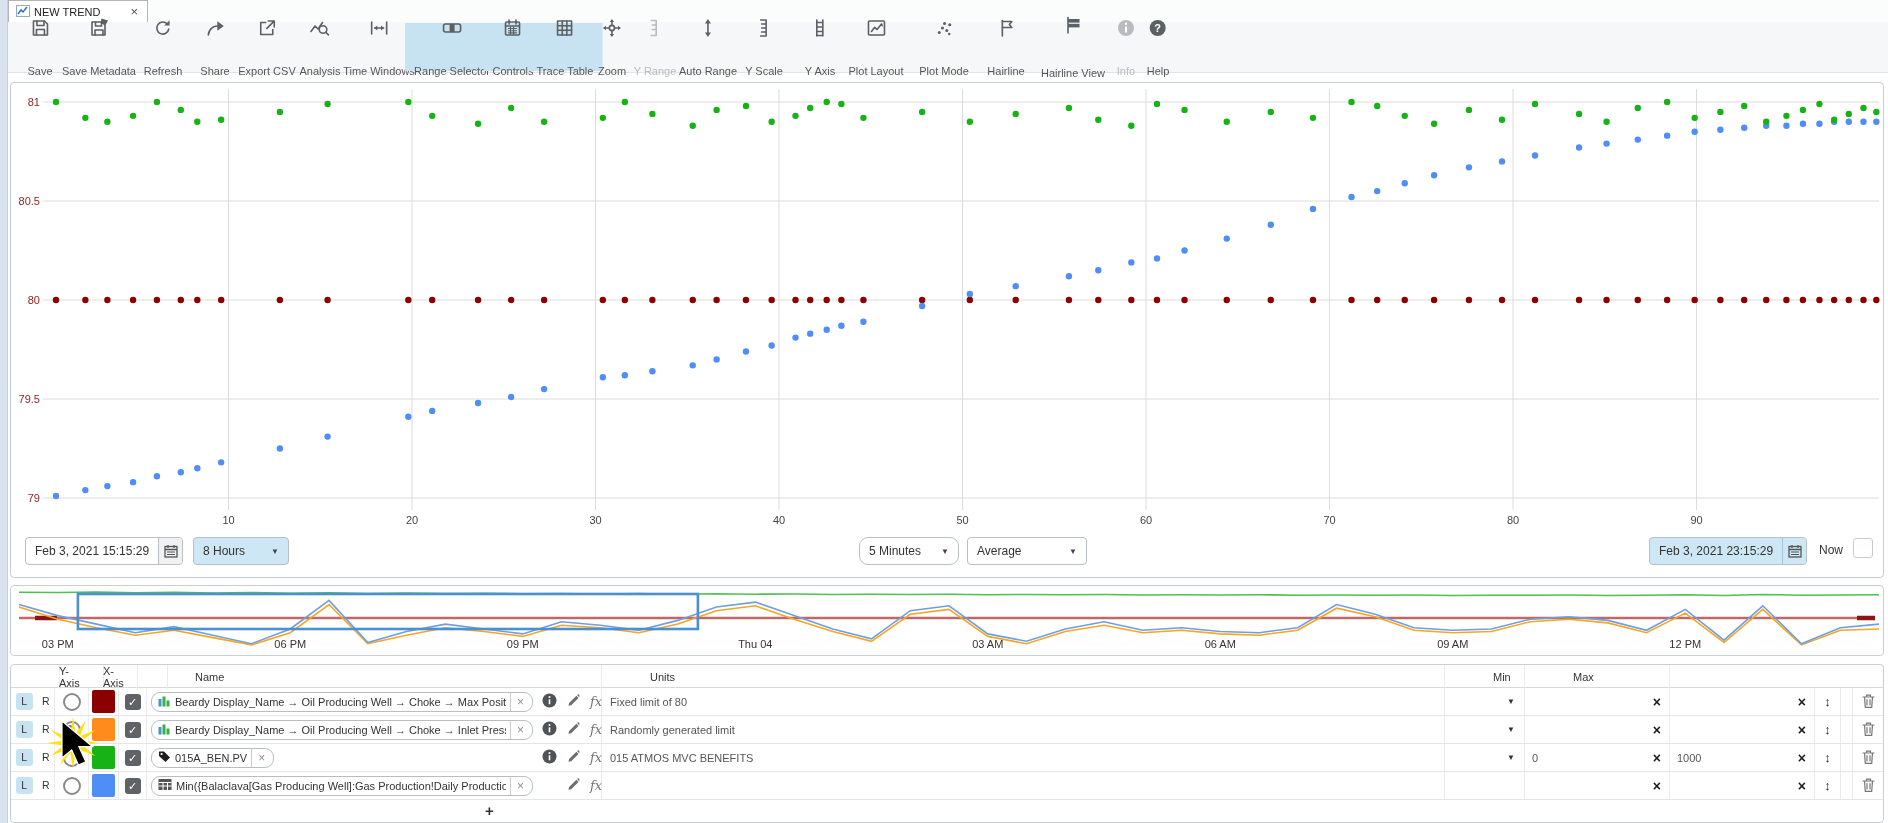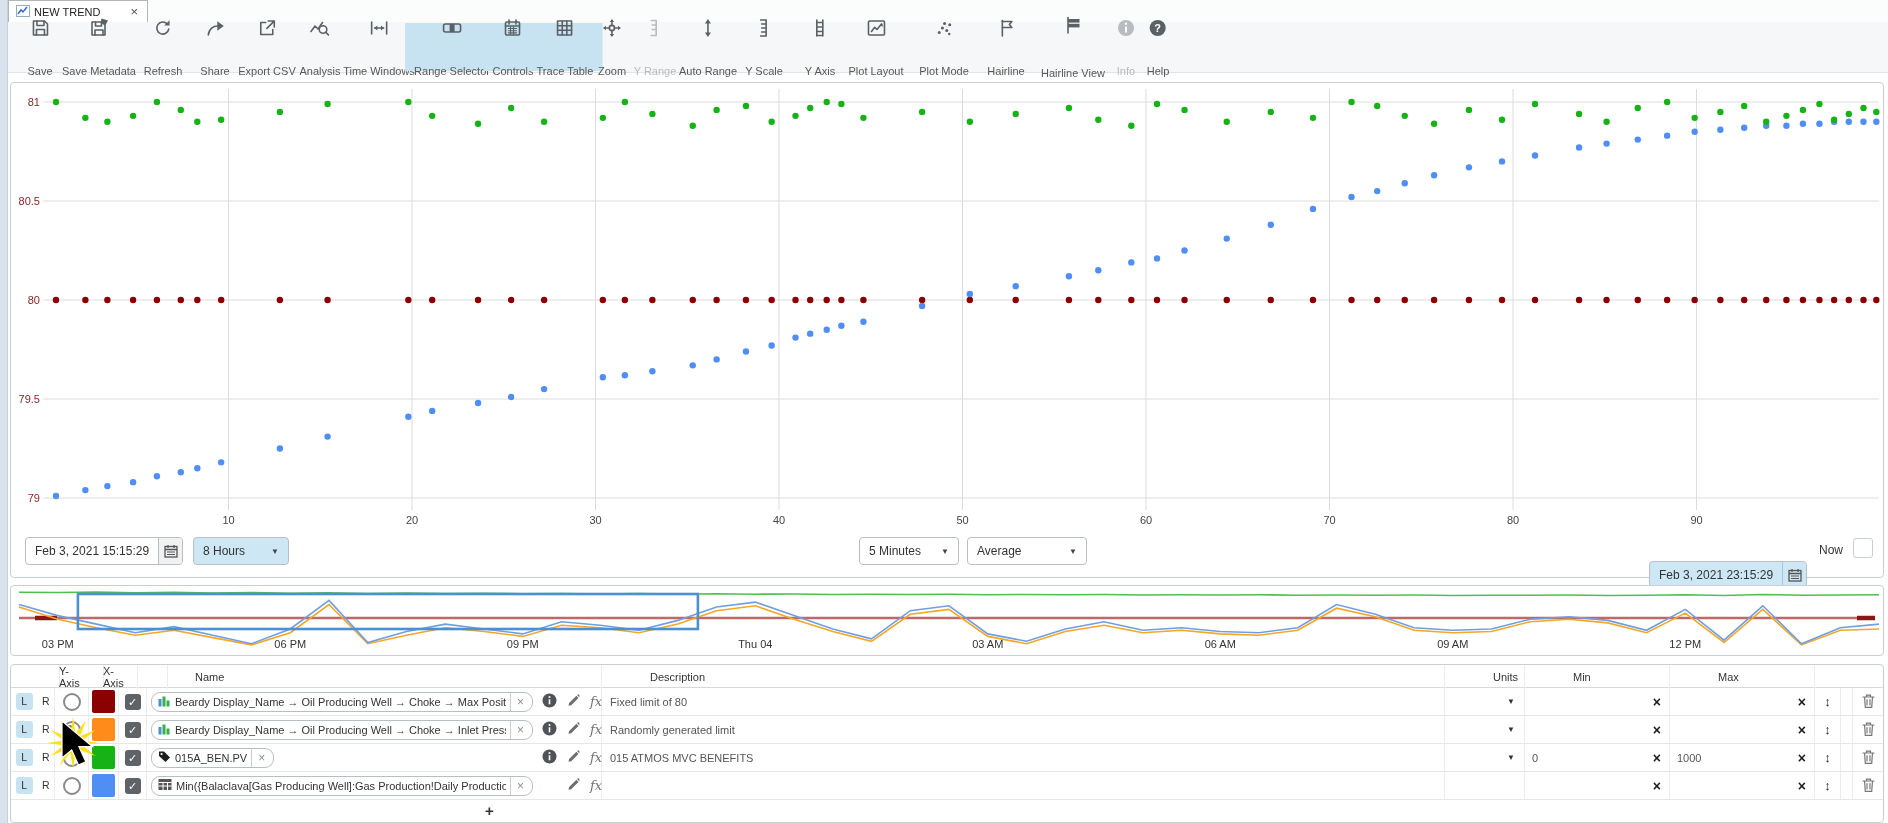--- a/index.html
+++ b/index.html
@@ -463,29 +463,29 @@
             <rect x="1" y="2.5" width="12" height="10.5" fill="none" stroke="#555" stroke-width="1.3"></rect>
             <path d="M1 5.5h12M4 1v3M10 1v3" stroke="#555" stroke-width="1.3"></path>
             <path d="M3 8h8M3 10.5h8" stroke="#555" stroke-width="1"></path>
           </svg>
         </span>
     </div>
     <div class="dtin blue" style="left:182px;width:96px;">
       <span class="val">8 Hours</span>
       <span class="caret">▼</span>
     </div>
-    <div class="dtin" style="left:848px;width:100px;">
+    <div class="dtin" style="left:848px;width:100px;border-radius:9px;">
       <span class="val">5 Minutes</span>
       <span class="caret">▼</span>
     </div>
     <div class="dtin" style="left:956px;width:120px;">
       <span class="val">Average</span>
       <span class="caret">▼</span>
     </div>
-    <div class="dtin blue" style="left:1638px;width:158px;margin-top:24px;">
+    <div class="dtin blue" style="left:1638px;width:158px;">
       <span class="val">Feb 3, 2021 23:15:29</span>
       <span class="cal" style="border-left-color:#a8c6d8;">
           <svg width="14" height="14" viewBox="0 0 14 14">
             <rect x="1" y="2.5" width="12" height="10.5" fill="none" stroke="#555" stroke-width="1.3"></rect>
             <path d="M1 5.5h12M4 1v3M10 1v3" stroke="#555" stroke-width="1.3"></path>
             <path d="M3 8h8M3 10.5h8" stroke="#555" stroke-width="1"></path>
           </svg>
         </span>
     </div>
     <span class="nowlbl" style="left:1808px;">Now</span>
@@ -513,21 +513,20 @@
     </svg>
 </div>
 
 <div class="card" id="table-card">
   <div class="trow thead" id="thead">
       <div class="tc hc">Y-Axis</div>
       <div class="tc hc">X-Axis</div>
       <div class="tc hc"></div>
       <div class="tc hc"></div>
       <div class="tc hc">Name</div>
-      <div class="tc hc">Description</div>
       <div class="tc hc">Units</div>
       <div class="tc hc">Min</div>
       <div class="tc hc">Max</div>
       <div class="tc hc noline"></div>
       <div class="tc hc noline"></div>
       <div class="tc hc noline"></div>
     </div>
   <div id="tbody">
       <div class="trow">
         <div class="tc">

